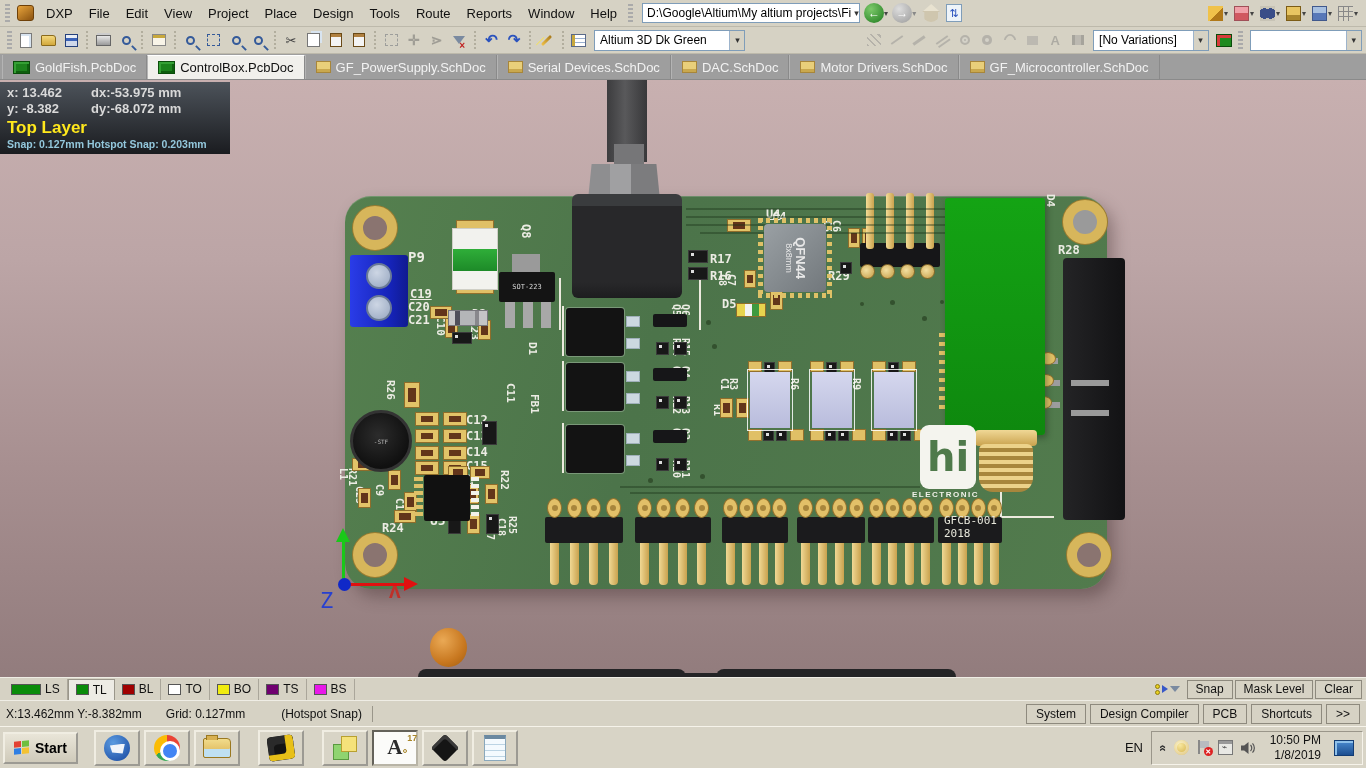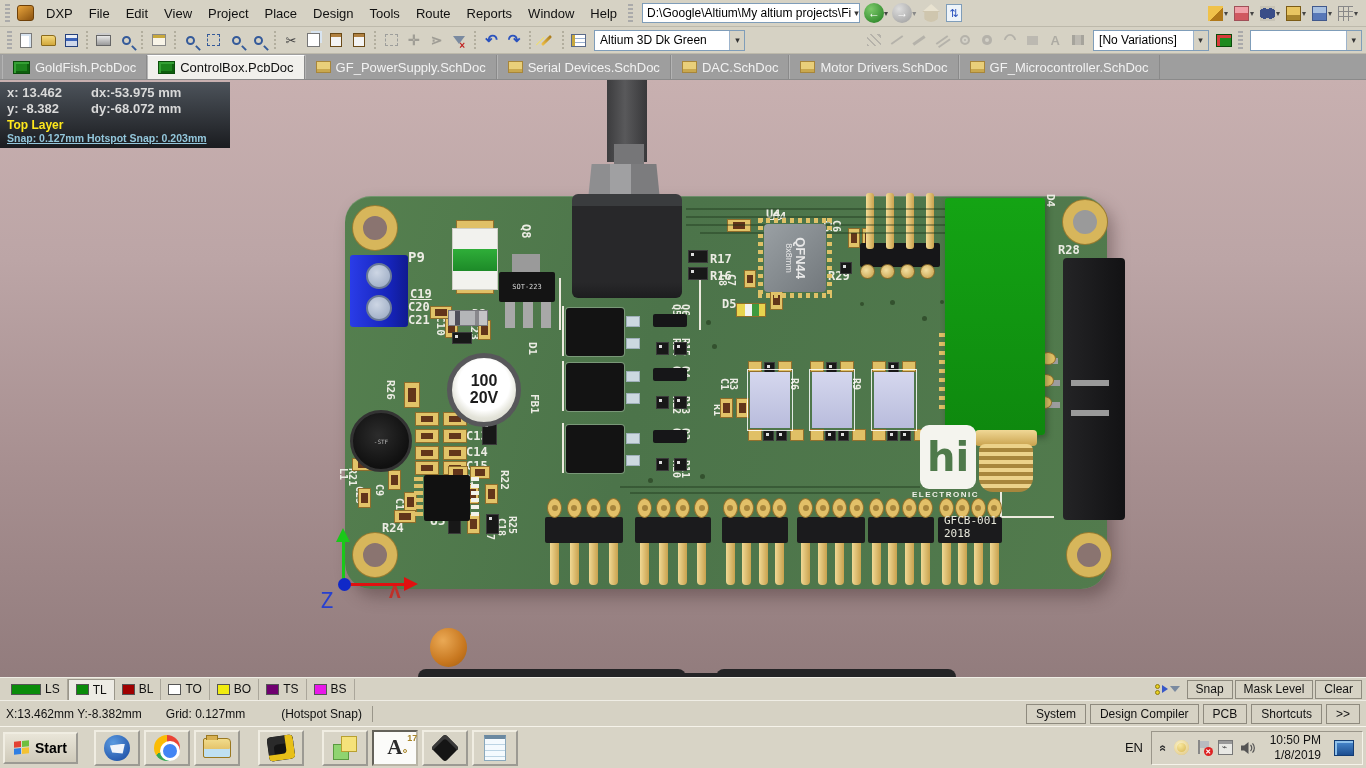--- a/index.html
+++ b/index.html
@@ -123,22 +123,22 @@
   .k-diode { background:linear-gradient(90deg,#c8c8c8 0 16%,#50505a 16% 30%,#b4b6b8 30% 68%,#88888c 68% 78%,#c4c4c6 78%); border:1px solid #77777c; }
   .k-d5 { background:linear-gradient(90deg,#e8d44e 0 30%,#f2f2f2 30% 52%,#3f9a3f 52% 78%,#e8d44e 78%); border:1px solid #8f6d2a; }
   .hdrbar { position:absolute; background:#1b1b1d; border-radius:2px; }
   .hdrpin { position:absolute; background:linear-gradient(90deg,#f0d894,#c9a24e); border-radius:0 0 4px 4px; }
   .hdrpad { position:absolute; background:#e2c068; border:1px solid #93702c; border-radius:50%; display:flex; align-items:center; justify-content:center; }
   .hdrpad i { width:6px; height:6px; border-radius:50%; background:#a8863c; }
 
   #hud { position:absolute; left:0; top:2px; width:230px; padding:3px 7px 4px; background:linear-gradient(180deg,rgba(70,78,86,.95),rgba(17,20,24,.95)); color:#d9d9d9; font-weight:bold; font-size:13px; font-family:"Liberation Sans",sans-serif; }
   #hud .row { display:flex; line-height:1.25; }
   #hud .row span:first-child { width:84px; }
-  #hud .layer { color:#ffe81c; font-size:12px; line-height:1.2; }
-  #hud .snapline { color:#93c7dc; font-size:10.5px;text-decoration:underline; }
+  #hud .layer { color:#ffe81c; font-size:17px; line-height:1.2; }
+  #hud .snapline { color:#93c7dc; font-size:10.5px; }
 
   .axis-line { position:absolute; }
   .ball { position:absolute; border-radius:50%; background:radial-gradient(circle at 35% 32%,#eaa955,#c87820 60%,#a25c0e); }
   .silo { position:absolute; background:#242426; border-radius:8px 8px 0 0; }
 
   
   #layerbar { height:23px; background:#d6d2c4; display:flex; align-items:center; border-top:1px solid #efede5; padding:0 4px; font-size:12px; }
   .ltab { display:flex; align-items:center; gap:4px; height:21px; padding:0 7px; border-right:1px solid #aaa69a; cursor:default; color:#111; }
   .ltab.active { background:#edebe4; border:1px solid #9a968a; border-bottom:0; }
   .lswatch { width:13px; height:11px; border:1px solid #555; }
@@ -824,24 +824,20 @@
         <i></i>
       </div>
     <div class="comp" style="left:512px;top:174px;width:28px;height:20px;background:#9a9a9a"></div>
     <div class="comp sotbody" style="left:499px;top:192px;width:56px;height:30px">
         <span>SOT-223</span>
       </div>
     <div class="comp" style="left:505px;top:222px;width:10px;height:26px;background:#a8a8a8"></div>
     <div class="comp" style="left:523px;top:222px;width:10px;height:26px;background:#a8a8a8"></div>
     <div class="comp" style="left:541px;top:222px;width:10px;height:26px;background:#a8a8a8"></div>
 
-    <div class="comp cap" style="left:447px;top:273px;width:74px;height:74px">
-      <span>100</span>
-        <span>20V</span>
-    </div>
     <div class="comp inductor" style="left:350px;top:330px;width:62px;height:62px">
         <span>-STF</span>
       </div>
 
     <div class="comp u5chip" style="left:424px;top:395px;width:46px;height:46px"></div>
     <div class="comp pinstubs-l" style="left:414px;top:397px;width:9px;height:42px"></div>
     <div class="comp padstubs-r" style="left:471px;top:397px;width:8px;height:42px"></div>
 
     <div class="comp dpak" style="left:566px;top:228px;width:58px;height:48px"></div>
     <div class="comp dpak" style="left:566px;top:283px;width:58px;height:48px"></div>

